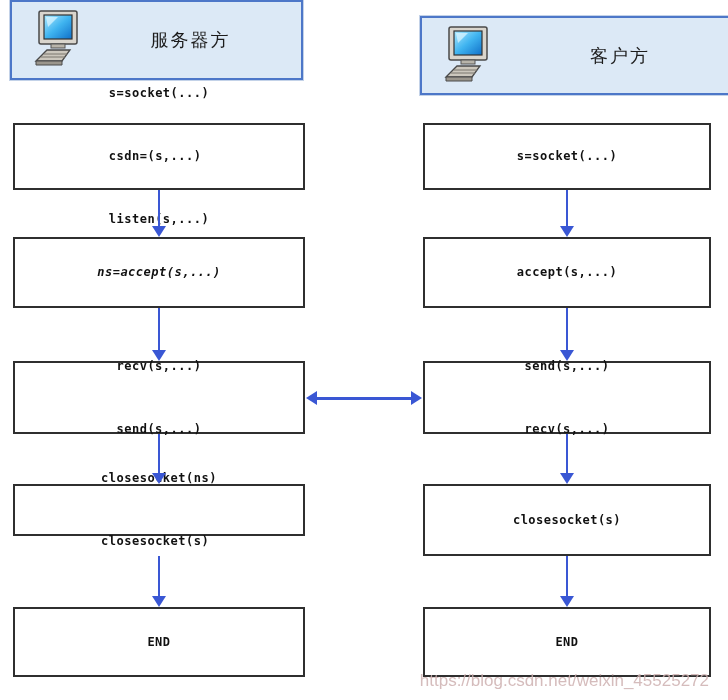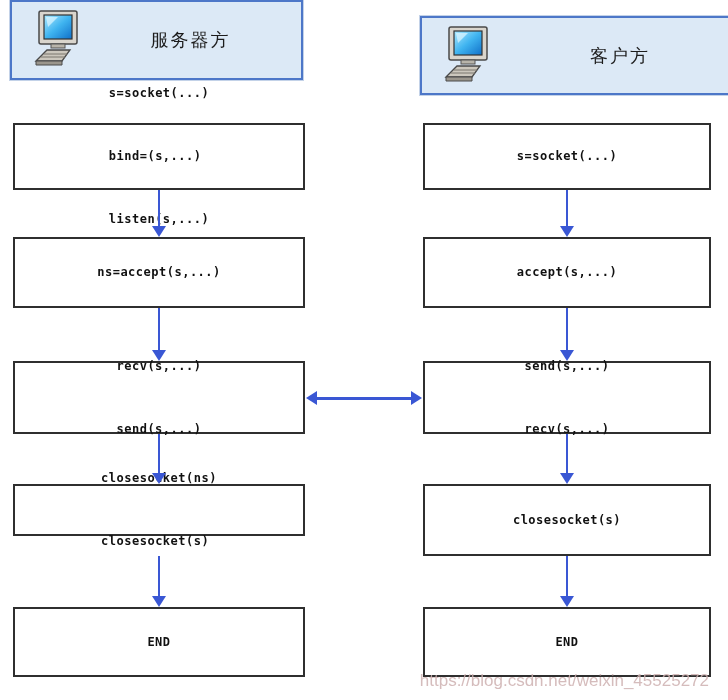--- a/index.html
+++ b/index.html
@@ -90,26 +90,26 @@
       <path d="M3,51 L14,40 L37,40 L29,51 Z" fill="#ccc7bd" stroke="#4a4a4a" stroke-width="1.3"></path>
       <path d="M8,47 L32,47 M11,44 L34,44" stroke="#7a766e" stroke-width="1"></path>
       <path d="M3,51 L29,51 L29,55 L3,55 Z" fill="#9a958c" stroke="#4a4a4a" stroke-width="1"></path>
     </svg>
     <div class="actor-label">服务器方</div>
   </div>
 
   <div class="step-box" style="left:13px;top:123px;width:292px;height:67px;">
     <div class="step-lines">
       <div>s=socket(...)</div>
-      <div>bind=(s,...)</div>
+      <div>csdn=(s,...)</div>
       <div>listen(s,...)</div>
     </div>
   </div>
 
-  <div class="step-box single" style="left:13px;top:237px;width:292px;height:71px;">
+  <div class="step-box single" style="left:13px;top:237px;width:292px;height:71px;font-style:italic;">
     <div class="step-lines">
       <div>ns=accept(s,...)</div>
     </div>
   </div>
 
   <div class="step-box" style="left:13px;top:361px;width:292px;height:73px;">
     <div class="step-lines">
       <div>recv(s,...)</div>
       <div>send(s,...)</div>
     </div>

